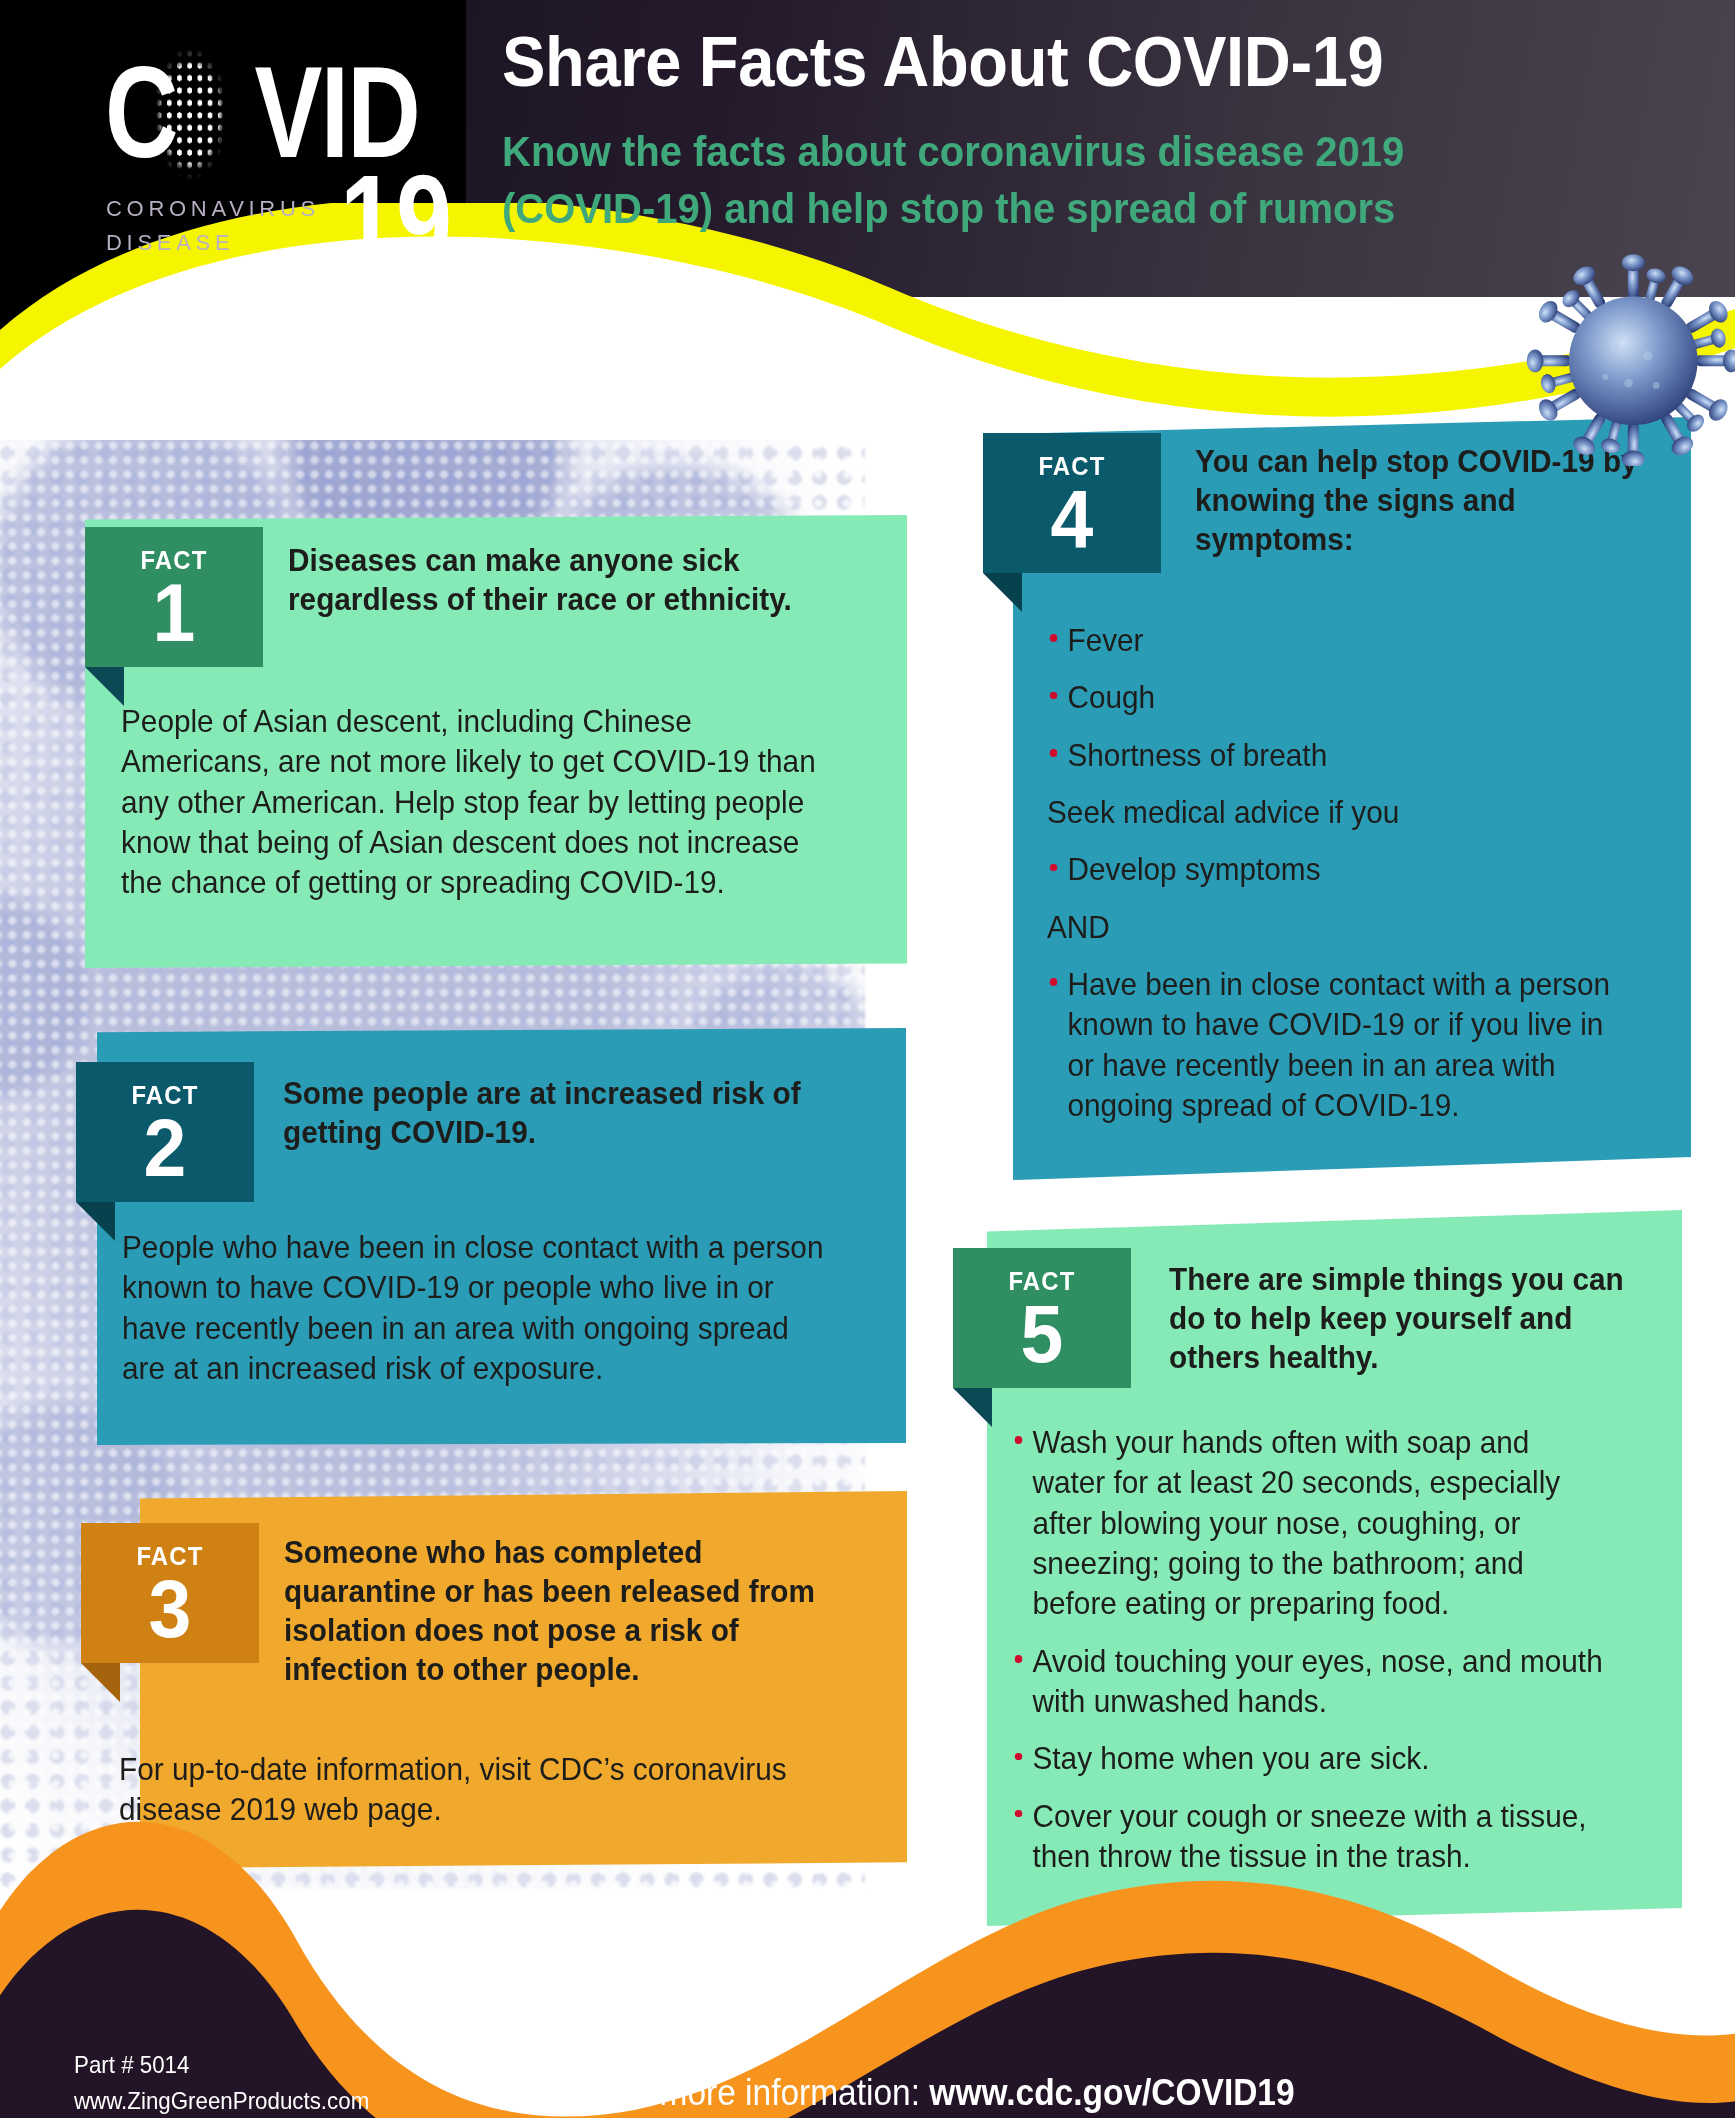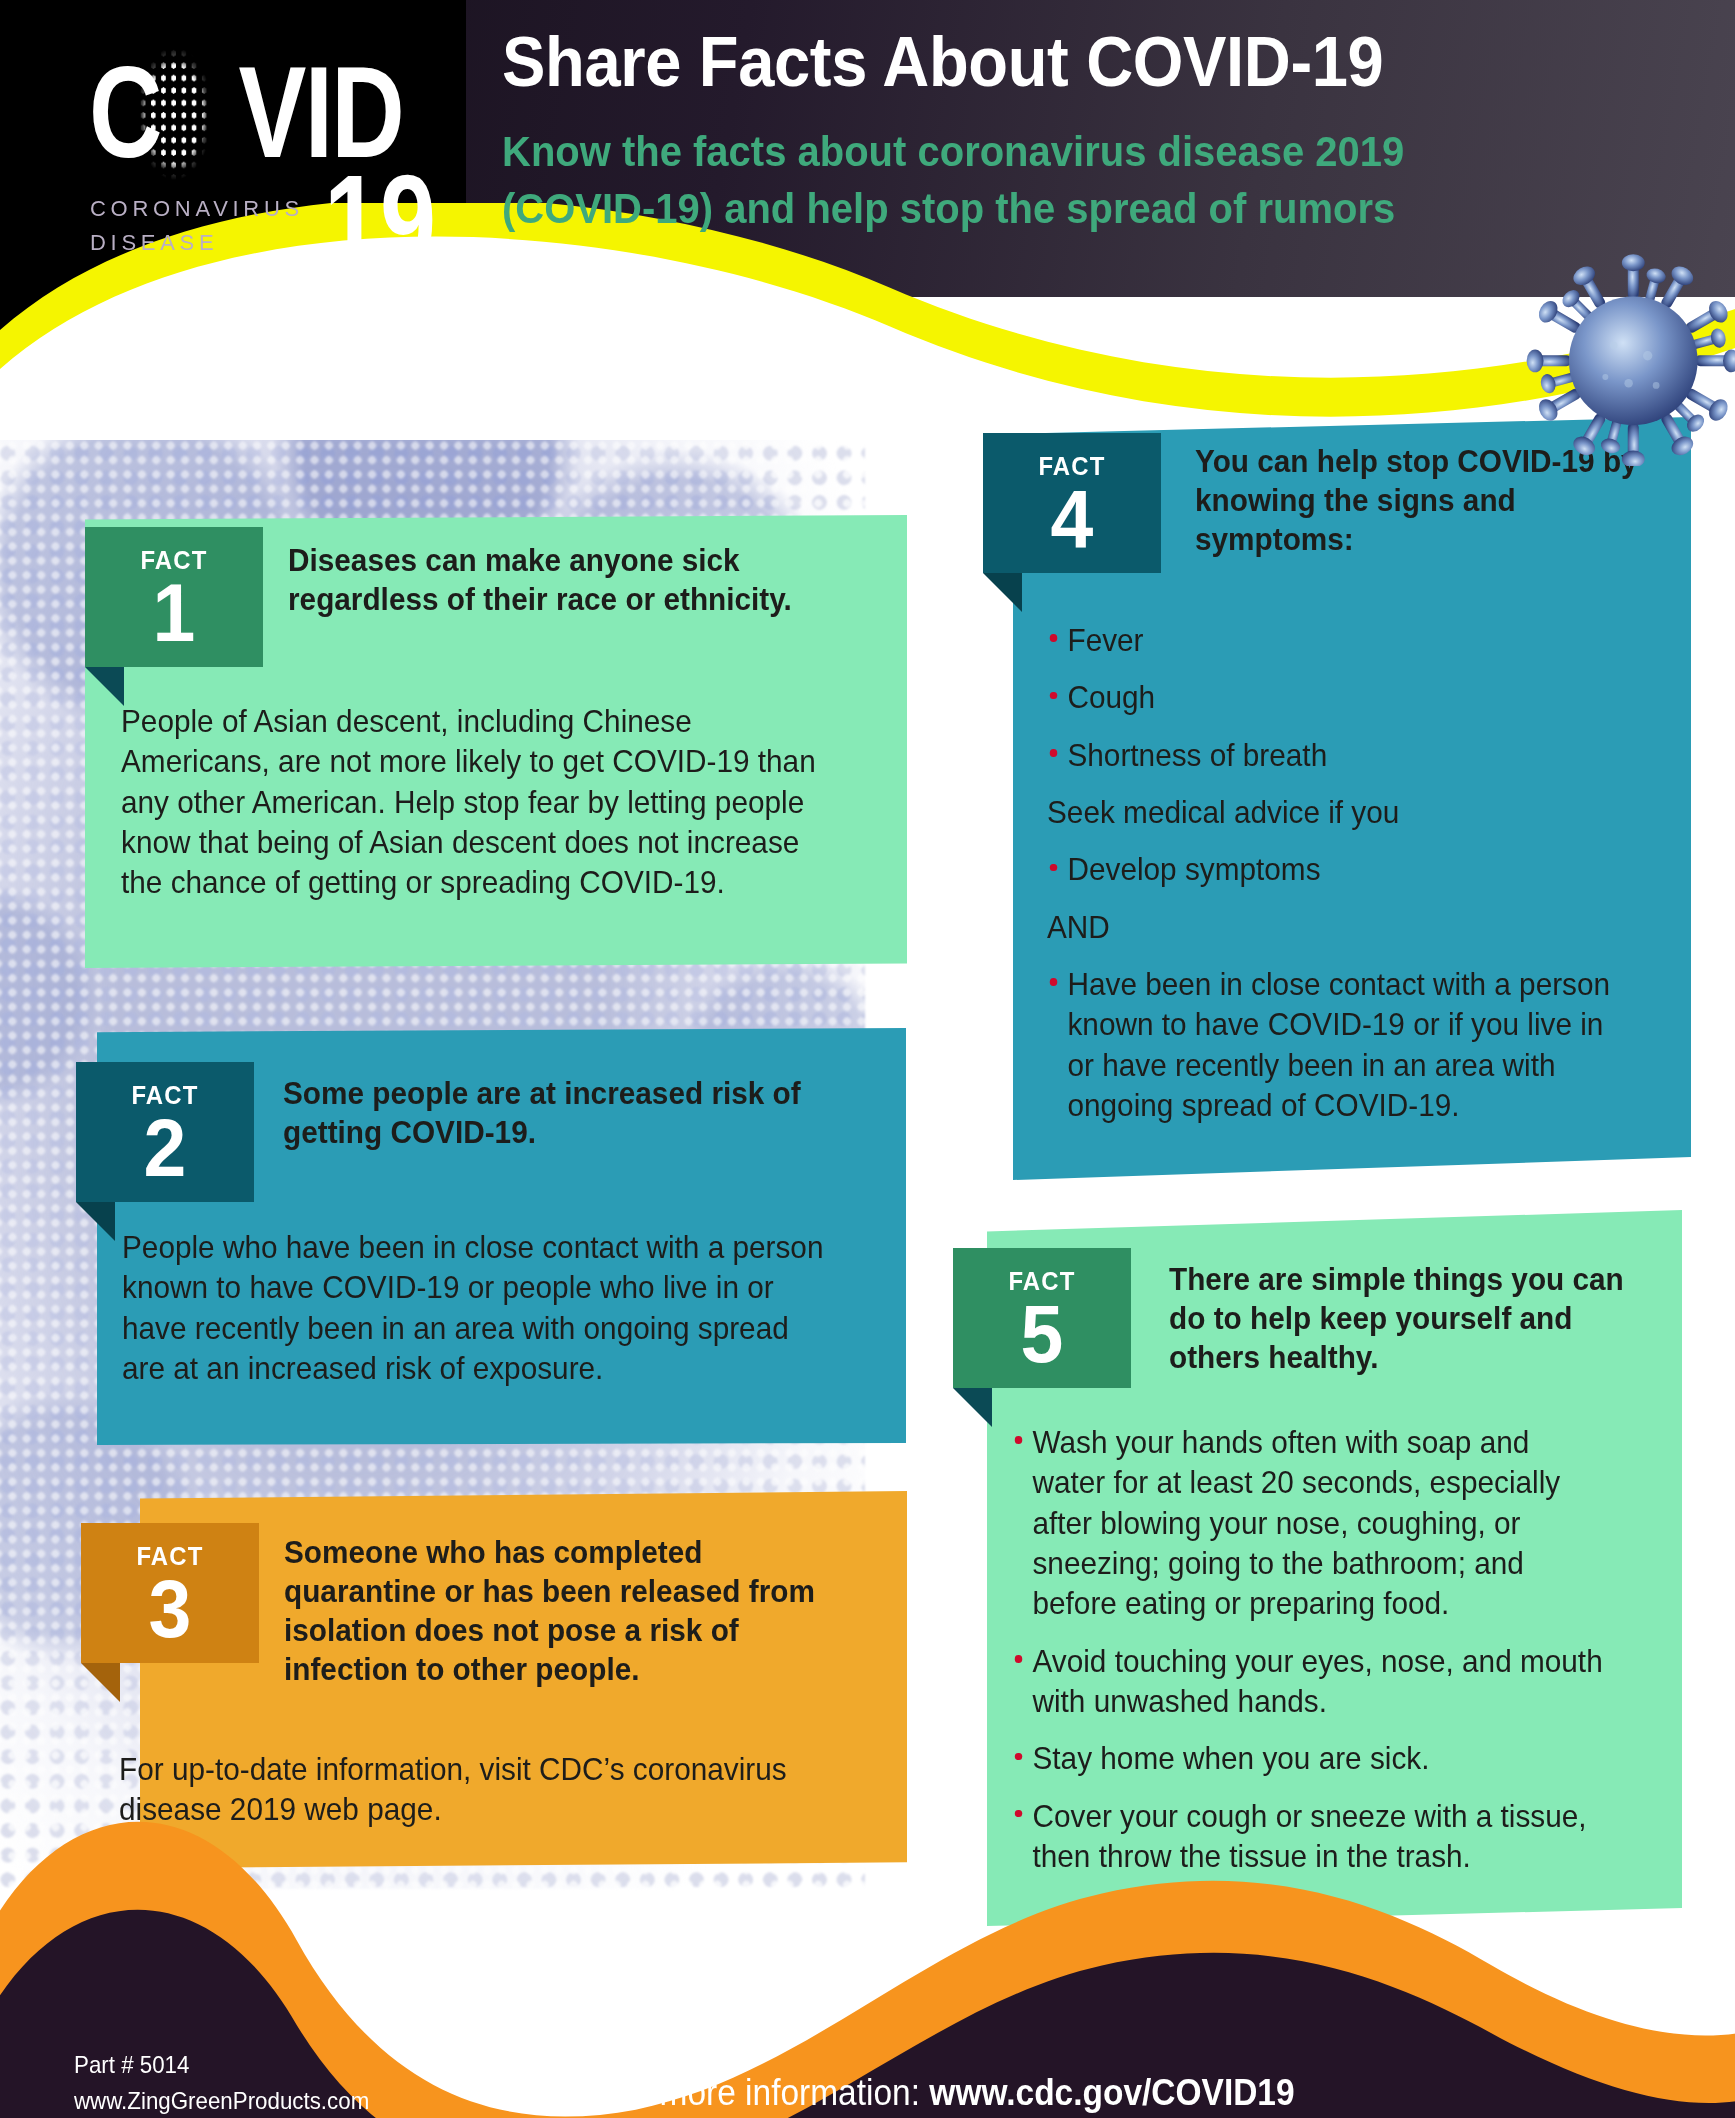--- a/index.html
+++ b/index.html
@@ -49,21 +49,21 @@
 
   
   .hdr-spike { position:absolute; background:#2b3a78; border-radius:48% 48% 40% 40%/60% 60% 40% 40%; filter:blur(1.3px); opacity:.92; }
 
   
   #wave-yellow { position:absolute; left:0; top:203px; width:1736px; height:237px; }
   
   #wave-bottom { position:absolute; left:0; bottom:0; width:1736px; height:356px; }
 
   
-  #logo { position:absolute; left:64px; top:34px; width:364px; height:237px; color:#fff; }
+  #logo { position:absolute; left:80px; top:34px; width:364px; height:237px; color:#fff; }
   #logo-covid-row { position:relative; height:140px; }
   .logo-covid-txt {
     position:absolute; left:25.4px; top:12.7px;
     font-family:"Liberation Sans", sans-serif;
     font-weight:bold; font-size:106px; letter-spacing:-1.7px;
     line-height:1; color:#fff;
     transform:scaleY(1.22) scaleX(.96); transform-origin:left top;
   }
   #logo-dot-o {
     position:absolute; left:74px; top:12.7px; width:73px; height:109px;

